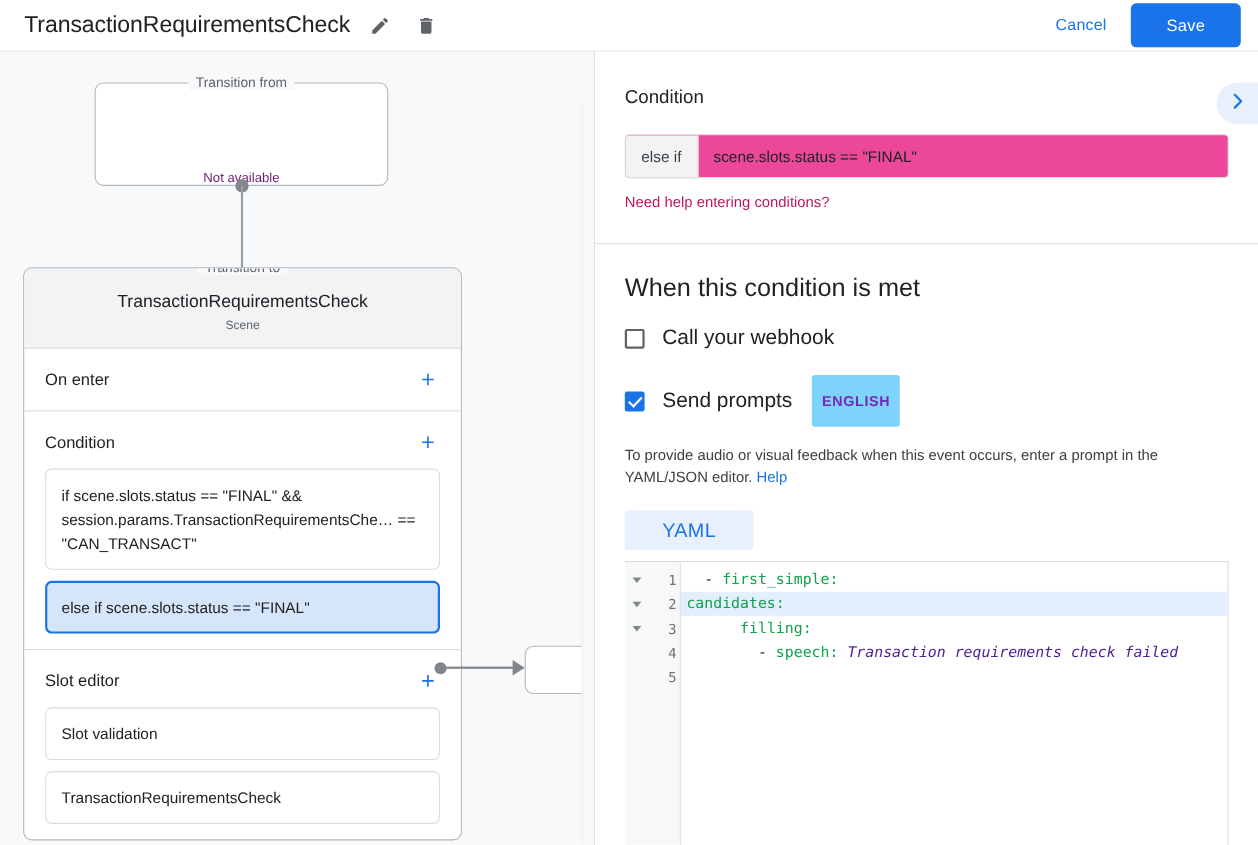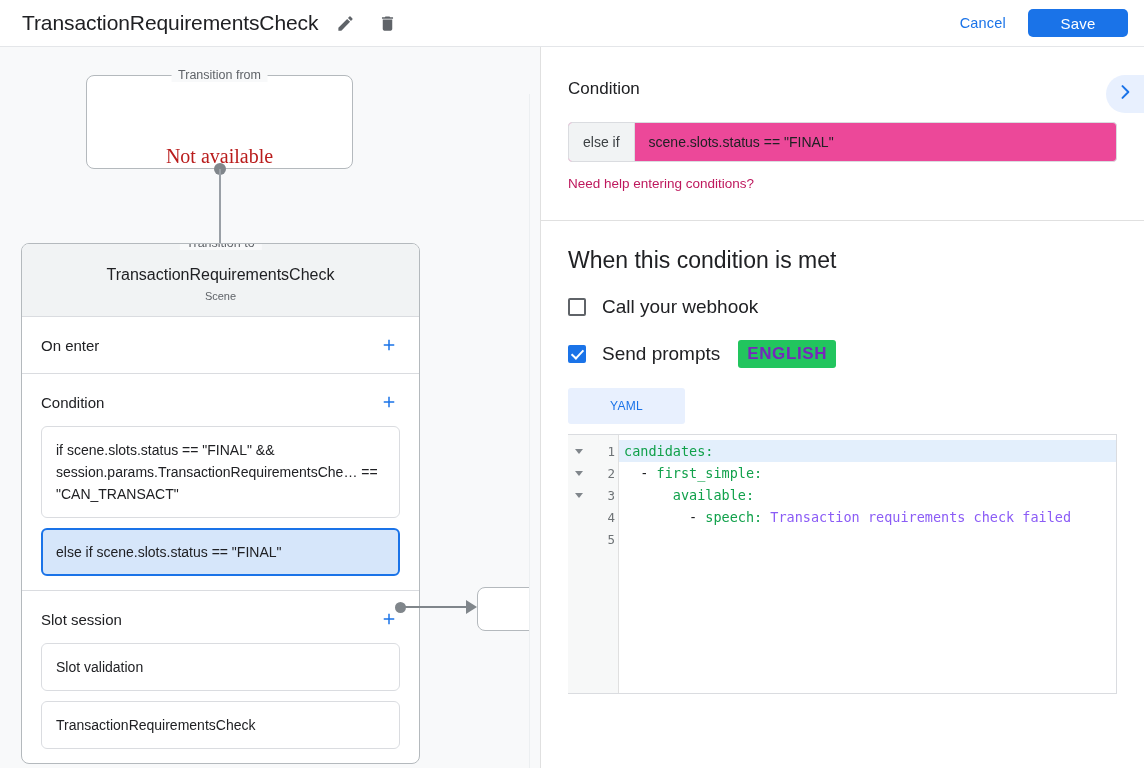--- a/index.html
+++ b/index.html
@@ -44,21 +44,21 @@
     padding: 8px 12px;
     cursor: pointer;
     letter-spacing: .2px;
   }
   #save-button {
     margin-left: 10px; margin-right: 16px;
     background: #1a73e8;
     color: #fff;
     border: none;
     border-radius: 5px;
-    height: 28px;
+    height: 40px;
     min-width: 100px;
     padding: 0 22px;
     font-size: 15px;
     font-weight: 500;
     letter-spacing: .2px;
     cursor: pointer;
     font-family: "Liberation Sans", sans-serif;
   }
 
   
@@ -85,21 +85,21 @@
     white-space: nowrap;
   }
 
   
   #transition-from-box {
     left: 86px; top: 28px; width: 267px; height: 94px;
     display: flex; align-items: flex-end; justify-content: center;
   }
   #transition-from-legend { left: 50%; transform: translateX(-50%); }
   #transition-from-text {
-    font-size: 20px; color: #b91c1c; font-family: Liberation Serif, serif;
+    font-size: 12px; color: #701a75;
   }
 
   
   #connector-dot {
     position: absolute; left: 214px; top: 116px;
     width: 12px; height: 12px; border-radius: 50%;
     background: #80868b;
   }
   #connector-line {
     position: absolute; left: 219px; top: 122px;
@@ -294,47 +294,47 @@
     transform: rotate(43deg);
   }
   .check-label {
     margin-left: 16px;
     font-size: 19px;
     color: #202124;
     font-weight: 500;
   }
   #english-badge {
     margin-left: 18px;
-    background: #22c55e;
+    background: #7dd3fc;
     color: #7627bb;
-    font-size: 17px;
+    font-size: 13px;
     font-weight: 600;
     letter-spacing: .6px;
-    padding: 4px 9px;
+    padding: 16px 9px;
     border-radius: 3px;
   }
 
   #prompt-desc {
     margin-top: 16px;
     font-size: 13.5px;
     line-height: 20px;
     color: #3c4043;
     max-width: 556px;
   }
   #prompt-help-link { color: #1a73e8; text-decoration: none; cursor: pointer; }
 
   
   #editor-tabs {
     margin-top: 20px;
     display: flex;
   }
   .editor-tab {
     width: 117px; height: 36px;
     display: flex; align-items: center; justify-content: center;
-    font-size: 12px;
+    font-size: 18px;
     color: #5f6368;
     letter-spacing: .3px;
     cursor: pointer;
     background: transparent;
     border: none;
     font-family: "Liberation Sans", sans-serif;
   }
   .editor-tab.active {
     background: #e8f0fe;
     color: #1a73e8;
@@ -390,21 +390,21 @@
     line-height: 22px;
     font-family: "DejaVu Sans Mono", monospace;
     font-size: 13.5px;
     color: #202124;
     white-space: pre;
     padding-left: 5px;
   }
   .code-line.active { background: #e3effc; }
   .k { color: #11a14b; }
   .p { color: #202124; }
-  .v { color: #8b5cf6; }
+  .v { color: #4c1d95; font-style: italic; }
 </style>
 </head>
 <body>
 
 <div id="topbar">
   <div id="page-title">TransactionRequirementsCheck</div>
 
   <div class="hdr-icon-btn">
     <span>
       <svg width="19" height="19" viewBox="0 0 24 24" fill="#5f6368">
@@ -469,21 +469,21 @@
               </svg>
           </span>
         </span>
       </div>
       <div class="item-card tall">if scene.slots.status == "FINAL" &amp;&amp; session.params.TransactionRequirementsChe… == "CAN_TRANSACT"</div>
       <div class="item-card selected">else if scene.slots.status == "FINAL"</div>
     </div>
 
     <div class="section-row last">
       <div class="section-head">
-        <span class="section-title">Slot session</span>
+        <span class="section-title">Slot editor</span>
         <span class="plus-btn">
           <span>
             <svg width="18" height="18" viewBox="0 0 24 24" fill="#1a73e8">
                 <path d="M19 13h-6v6h-2v-6H5v-2h6V5h2v6h6v2z"></path>
               </svg>
           </span>
         </span>
       </div>
       <div class="item-card">Slot validation</div>
       <div class="item-card">TransactionRequirementsCheck</div>
@@ -528,20 +528,24 @@
       <div class="cbox"></div>
       <span class="check-label">Call your webhook</span>
     </div>
 
     <div class="check-row">
       <div class="cbox checked"></div>
       <span class="check-label">Send prompts</span>
       <span id="english-badge">ENGLISH</span>
     </div>
 
+    <div id="prompt-desc">
+      <span>To provide audio or visual feedback when this event occurs, enter a prompt in the YAML/JSON editor.</span>
+      <a id="prompt-help-link">Help</a>
+    </div>
 
     <div id="editor-tabs">
       <button class="editor-tab active">YAML</button>
     </div>
 
     <div id="code-editor">
       <div id="gutter">
         <div class="gutter-row">
           <span class="fold-cell">
               <i class="fold-tri"></i>
@@ -564,21 +568,21 @@
           <span class="fold-cell"></span>
           <span class="ln">4</span>
         </div>
         <div class="gutter-row">
           <span class="fold-cell"></span>
           <span class="ln">5</span>
         </div>
       </div>
 
       <div id="code-area">
+        <div class="code-line"><span class="p">  </span><span class="p">- </span><span class="k">first_simple</span><span class="k">:</span><span class="v"></span></div>
         <div class="code-line active"><span class="p"></span><span class="p"></span><span class="k">candidates</span><span class="k">:</span><span class="v"></span></div>
-        <div class="code-line"><span class="p">  </span><span class="p">- </span><span class="k">first_simple</span><span class="k">:</span><span class="v"></span></div>
-        <div class="code-line"><span class="p">      </span><span class="p"></span><span class="k">available</span><span class="k">:</span><span class="v"></span></div>
+        <div class="code-line"><span class="p">      </span><span class="p"></span><span class="k">filling</span><span class="k">:</span><span class="v"></span></div>
         <div class="code-line"><span class="p">        </span><span class="p">- </span><span class="k">speech</span><span class="k">:</span><span class="v"> Transaction requirements check failed</span></div>
         <div class="code-line"><span class="v"></span></div>
       </div>
     </div>
   </div>
 </div>
 
 </body></html>

